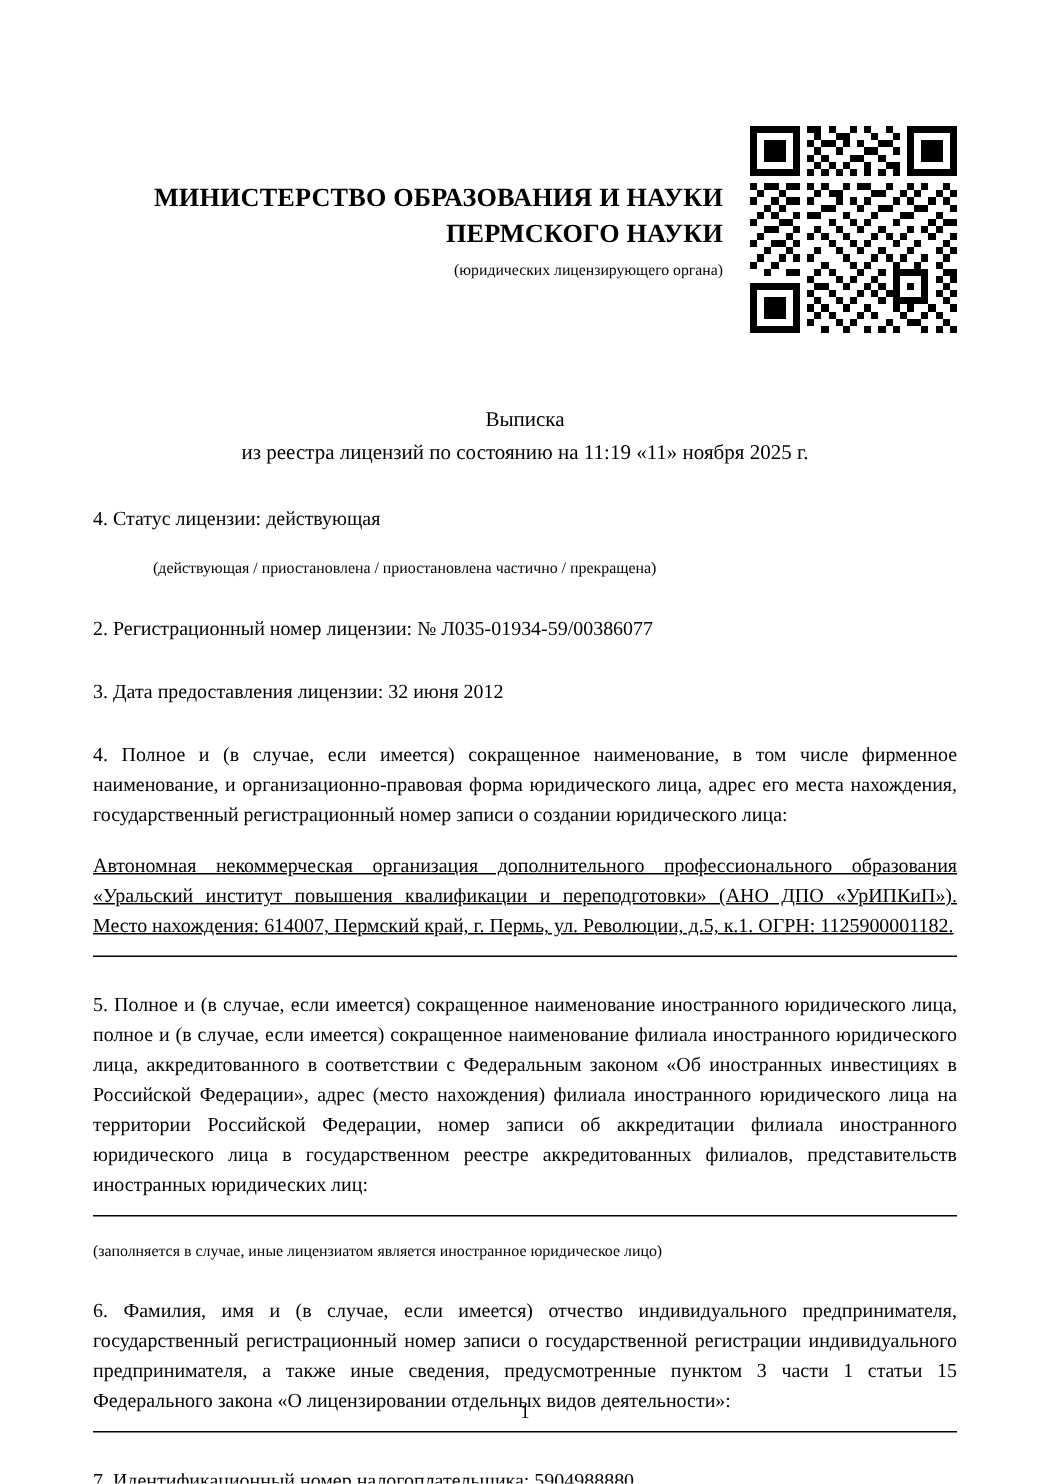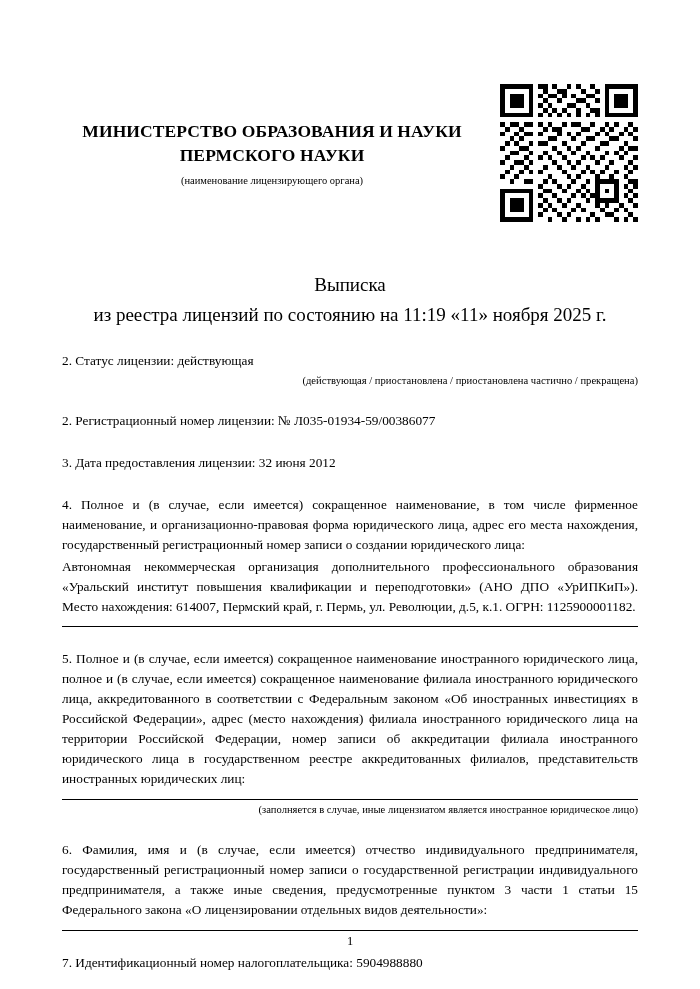--- a/index.html
+++ b/index.html
@@ -30,62 +30,62 @@
     right: 62px;
     width: 138px;
     height: 138px;
   }
   .qr-wrap svg { display: block; }
 
   
   .header {
     padding-top: 120px;
     width: 420px;
-    text-align: center;
+    text-align: right;
   }
   .header .title {
     font-weight: bold;
     font-size: 17.5px;
     line-height: 1.35;
     letter-spacing: 0.1px;
   }
   .header .subtitle {
     font-size: 10.5px;
     margin-top: 8px;
   }
 
   
   .doc-title {
     margin-top: 84px;
     text-align: center;
-    font-size: 19px;
+    font-size: 14px;
     line-height: 1.55;
   }
   .doc-title .line2 { white-space: nowrap; }
 
   
   .item {
     margin-top: 22px;
     font-size: 13.3px;
     line-height: 1.5;
     text-align: justify;
   }
   .note {
-    text-align: right;
+    text-align: left;
     font-size: 10.6px;
-    margin-top: 2px;
+    margin-top: 16px;
   }
   .note-left-pad { padding-left: 40px; }
   .rule {
     border: 0;
     border-top: 1px solid #000;
     margin: 10px 0 0 0;
     width: 100%;
   }
-  .blk-para { margin-top: 2px; }
+  .blk-para { margin-top: 14px; text-decoration: underline; }
 
   .pagenum {
     position: absolute;
     bottom: 40px;
     left: 0;
     width: 700px;
     text-align: center;
     font-size: 12.5px;
   }
 </style>
@@ -354,30 +354,30 @@
           <rect x="24" y="28" width="1" height="1"></rect>
         <rect x="26" y="28" width="1" height="1"></rect>
           <rect x="28" y="28" width="1" height="1"></rect>
       </g>
     </svg>
   </div>
 
   <div class="header">
     <div class="title">МИНИСТЕРСТВО ОБРАЗОВАНИЯ И НАУКИ</div>
     <div class="title">ПЕРМСКОГО НАУКИ</div>
-    <div class="subtitle">(наименование лицензирующего органа)</div>
+    <div class="subtitle">(юридических лицензирующего органа)</div>
   </div>
 
   <div class="doc-title">
     <div>Выписка</div>
     <div class="line2">из реестра лицензий по состоянию на 11:19 «11» ноября 2025 г.</div>
   </div>
 
   <div class="item">
-    <div>2. Статус лицензии: действующая</div>
+    <div>4. Статус лицензии: действующая</div>
     <div class="note note-left-pad">(действующая / приостановлена / приостановлена частично / прекращена)</div>
   </div>
 
   <div class="item">
     <div>2. Регистрационный номер лицензии: № Л035-01934-59/00386077</div>
   </div>
 
   <div class="item">
     <div>3. Дата предоставления лицензии: 32 июня 2012</div>
   </div>

